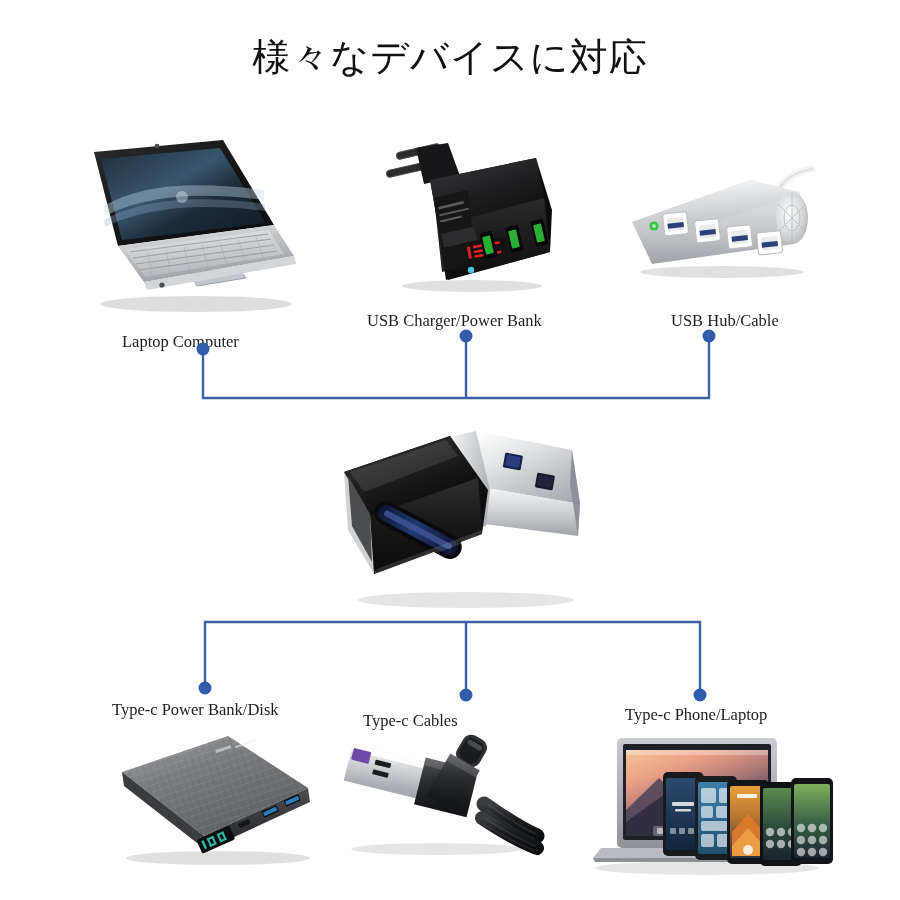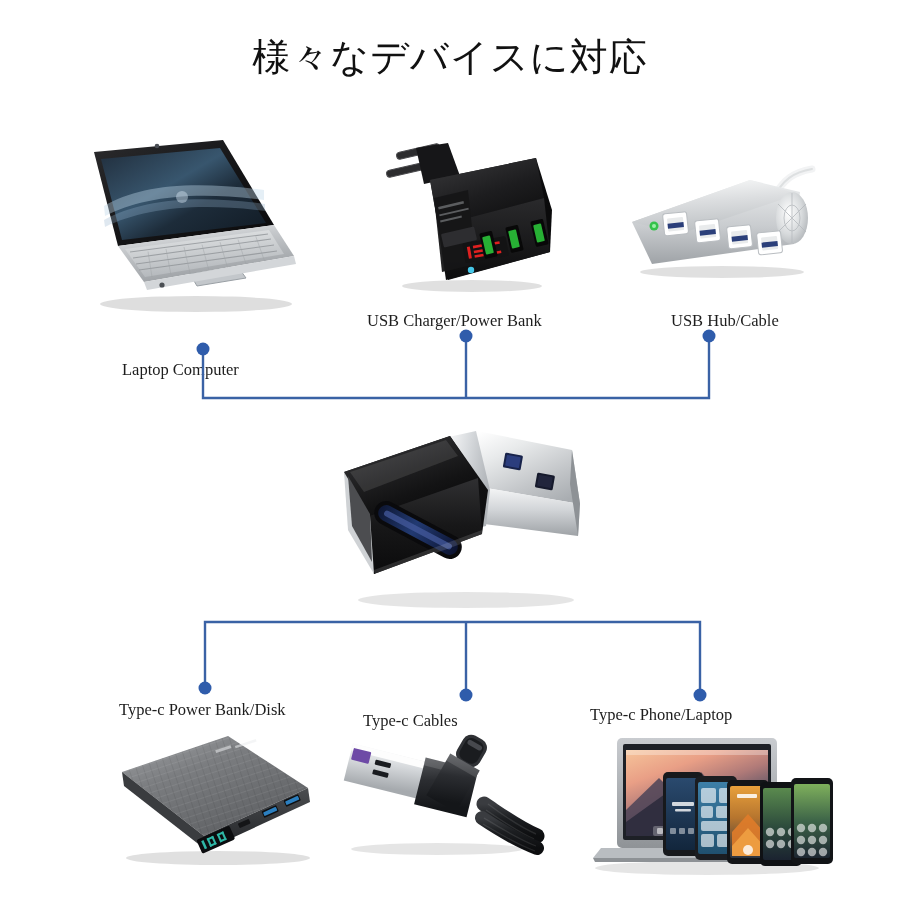--- a/index.html
+++ b/index.html
@@ -246,21 +246,21 @@
         </g>
         <g transform="rotate(-6 146 79)">
           <rect x="136" y="64" width="24" height="22" rx="2.5" fill="#ffffff" stroke="#b9bdc1" stroke-width="1"></rect>
           <rect x="140" y="69" width="16" height="13" rx="1" fill="#e9ebec"></rect>
           <rect x="140" y="74" width="16" height="5" fill="#2b3f7a"></rect>
         </g>
       </g>
     </svg>
   </div>
 
-  <div class="label" style="left:122px; top:332px;margin-top:28px;">Laptop Computer</div>
+  <div class="label" style="left:122px; top:332px;">Laptop Computer</div>
   <div class="label" style="left:367px; top:311px;">USB Charger/Power Bank</div>
   <div class="label" style="left:639px; top:311px;margin-left:32px;">USB Hub/Cable</div>
 
   <div class="product" style="left:326px; top:412px; width:266px; height:200px;">
     <svg width="266" height="200" viewBox="0 0 266 200">
       <defs>
         <linearGradient id="adTop" x1="0.1" y1="0" x2="0.7" y2="1">
           <stop offset="0%" stop-color="#4a4a4c"></stop>
           <stop offset="25%" stop-color="#2a2a2c"></stop>
           <stop offset="70%" stop-color="#131314"></stop>
@@ -323,23 +323,23 @@
       <g transform="rotate(28 92 118)">
         <rect x="44" y="106" width="96" height="24" rx="12" fill="#0a0a0c"></rect>
         <rect x="48" y="110" width="88" height="16" rx="8" fill="url(#cPort)"></rect>
         <rect x="54" y="115" width="76" height="6" rx="3" fill="#44599c" opacity="0.75"></rect>
       </g>
 
       <path d="M48,158 L156,118 L157,124 L49,163 Z" fill="rgba(255,255,255,0.13)"></path>
     </svg>
   </div>
 
-  <div class="label" style="left:119px; top:700px;">Type-c Power Bank/Disk</div>
+  <div class="label" style="left:112px; top:700px;">Type-c Power Bank/Disk</div>
   <div class="label" style="left:363px; top:711px;text-align:right;">Type-c Cables</div>
-  <div class="label" style="left:590px; top:705px;">Type-c Phone/Laptop</div>
+  <div class="label" style="left:625px; top:705px;">Type-c Phone/Laptop</div>
 
   <div class="product" style="left:112px; top:728px; width:205px; height:140px;">
     <svg width="205" height="140" viewBox="0 0 205 140">
       <defs>
         <linearGradient id="pbTop" x1="0.1" y1="0" x2="0.8" y2="1">
           <stop offset="0%" stop-color="#9ea0a3"></stop>
           <stop offset="35%" stop-color="#7b7d80"></stop>
           <stop offset="100%" stop-color="#5a5c5f"></stop>
         </linearGradient>
         <linearGradient id="pbSide" x1="0" y1="0" x2="0" y2="1">

